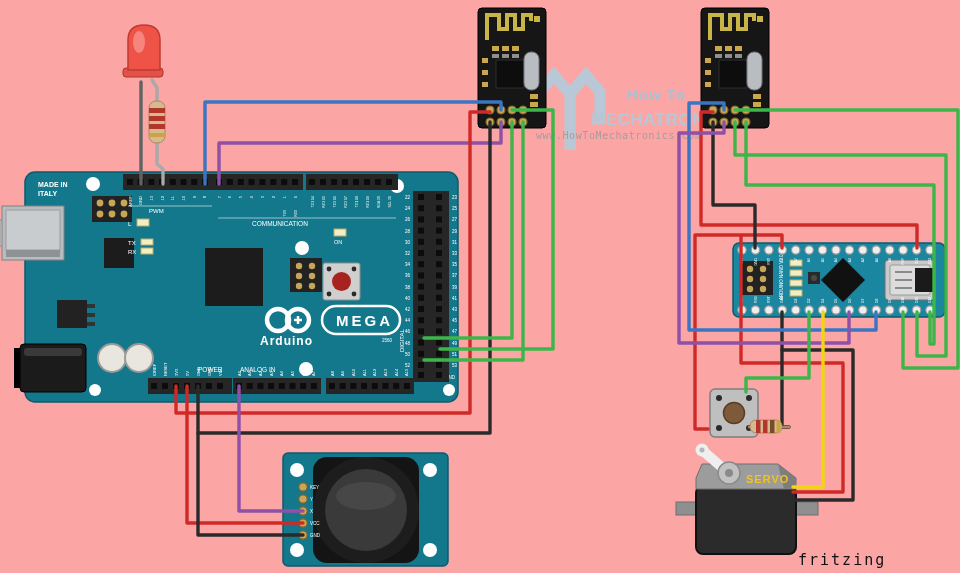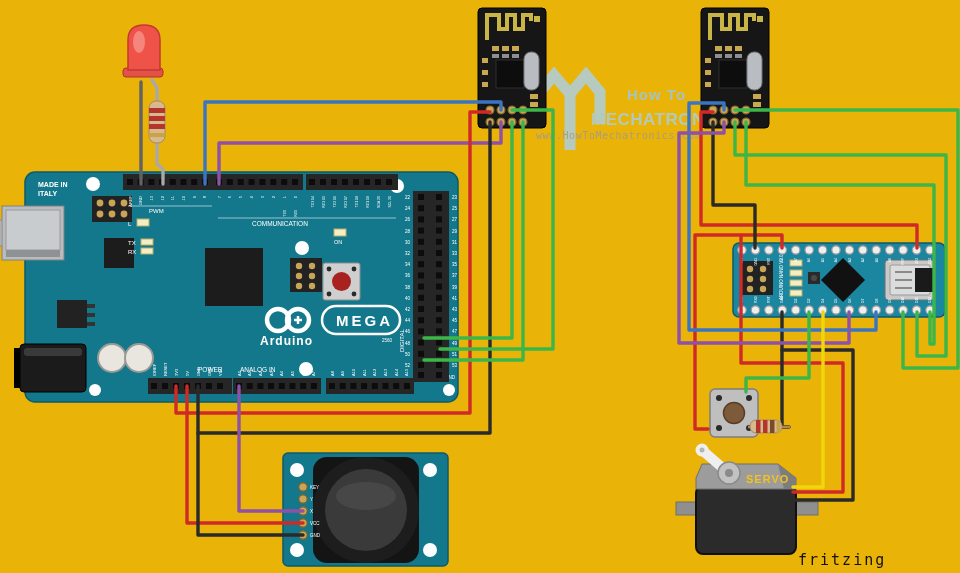--- a/index.html
+++ b/index.html
@@ -1,16 +1,16 @@
 <!DOCTYPE html>
 <html><head>
 <meta charset="utf-8">
 <style>
   html,body{margin:0;padding:0;background:#ffffff;}
-  #canvas{position:relative;width:960px;height:573px;background:#eab308;overflow:hidden;
+  #canvas{position:relative;width:960px;height:573px;background:#fca5a5;overflow:hidden;
           font-family:"Liberation Sans",sans-serif;}
   svg{position:absolute;left:0;top:0;}
   text{user-select:none;}
   .silk{fill:#ffffff;}
   .mono{font-family:"DejaVu Sans Mono",monospace;}
 </style>
 </head>
 <body>
 
 <div id="canvas">

